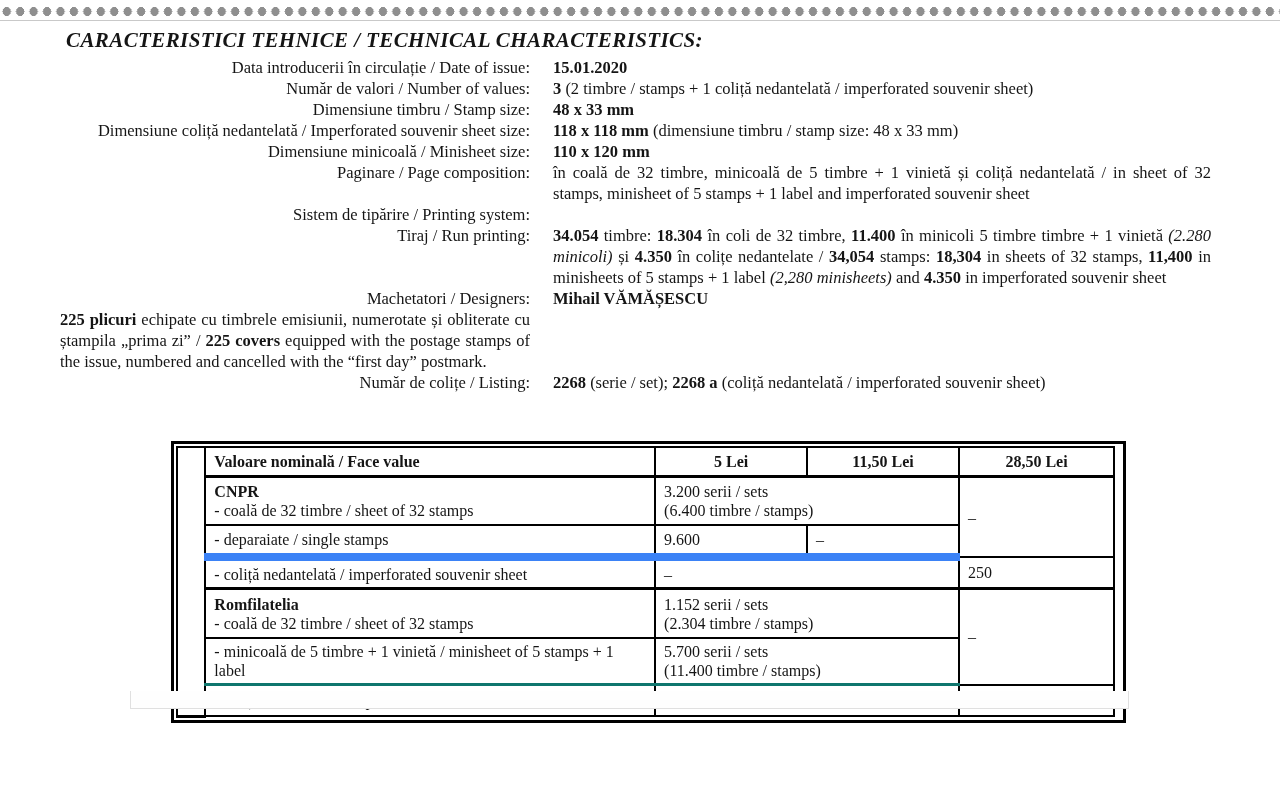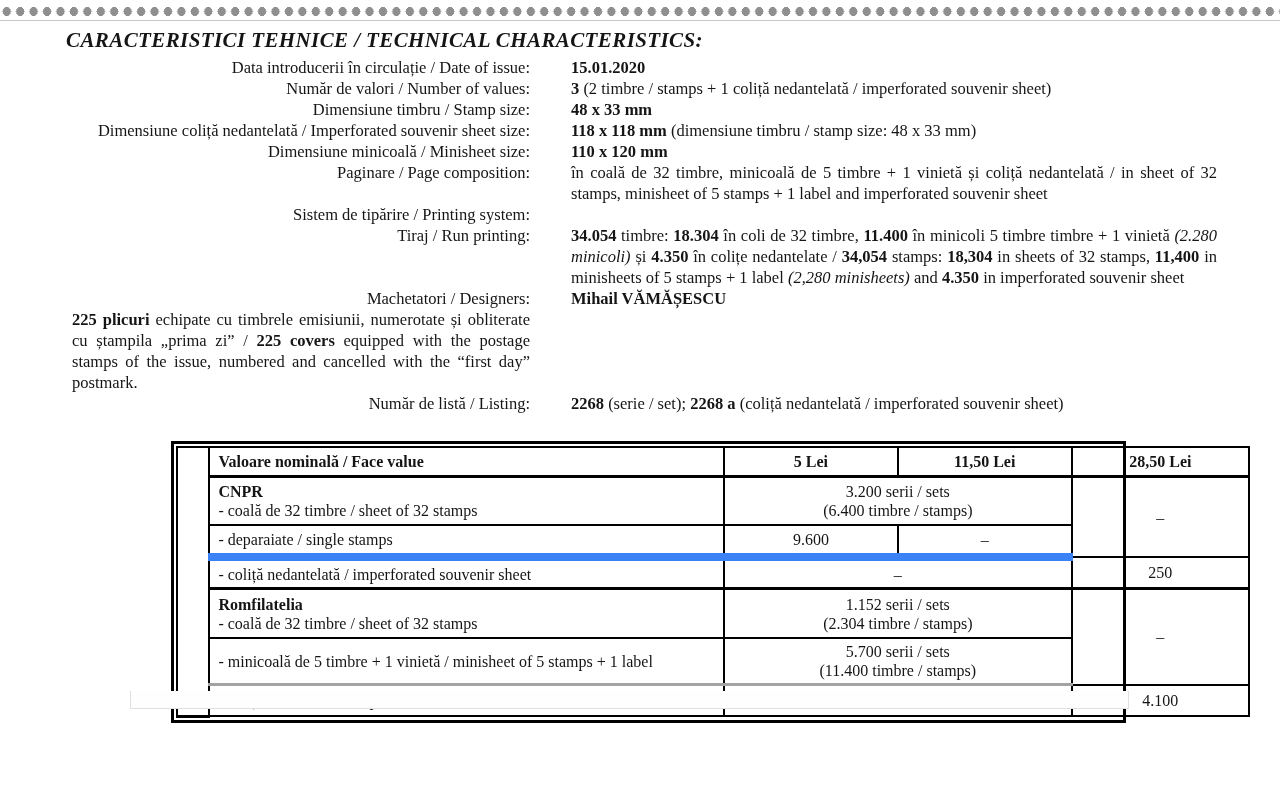--- a/index.html
+++ b/index.html
@@ -15,45 +15,45 @@
     background-size:13.45px 13px;background-repeat:repeat-x;
   }
   .topline{position:absolute;left:0;top:20px;width:1280px;height:1px;background:#c9c9c9;}
   .page-title{
     position:absolute;left:66px;top:28px;
     font-size:21px;font-weight:bold;font-style:italic;letter-spacing:.4px;
     white-space:nowrap;
   }
   
   .specs{position:absolute;left:60px;top:57px;width:1151px;font-size:16.5px;line-height:21px;}
-  .spec-row{display:grid;grid-template-columns:470px 658px;column-gap:29px;}
+  .spec-row{display:grid;grid-template-columns:470px 658px;column-gap:23px;}
   .spec-label{text-align:right;white-space:nowrap;}
-  .spec-value{text-align:justify;margin-left:12px;}
+  .spec-value{text-align:justify;}
   .spec-value span{white-space:pre-wrap;}
   
   .tbl-wrap{
     position:absolute;left:171px;top:441px;width:945px;
     border:3px solid #000;padding:2px;background:#fff;
   }
-  table.run{border-collapse:collapse;table-layout:fixed;width:1074px;}
+  table.run{border-collapse:collapse;table-layout:fixed;width:939px;}
   table.run td{
     border:2px solid #000;font-size:16px;line-height:19px;
     padding:2px 8px;vertical-align:middle;overflow:hidden;
   }
   td.vcell{width:28px;padding:0;text-align:center;}
   td.hl{font-weight:bold;}
   td.hc{font-weight:bold;text-align:center;}
-  td.cc{text-align:center;white-space:pre-line;}
+  td.cc{white-space:pre-line;}
   .grp{font-weight:bold;}
   tr.hrow td{height:23px;border-bottom:3px solid #000;}
   tr.r1 td{height:42px;margin-top:42px;}
   tr.r2 td{height:23px;border-bottom:8px solid #3b82f6;}
   tr.r3 td{height:22px;border-bottom:3px solid #000;}
   tr.r4 td{height:43px;}
-  tr.r5 td{height:40px;border-bottom:3px solid #a3a3a3;}
+  tr.r5 td{height:40px;border-bottom:3px solid #0f766e;}
   tr.r6 td{height:25px;}
   td.vb{border-left:3px solid #000;font-family:Liberation Serif, serif;}
   
   .ghost-strip{
     position:absolute;left:130px;top:691px;width:997px;height:17px;
     border:1px solid #e0e0e0;border-top:none;background:#fefefe;
   }
 </style>
 </head>
 <body>
@@ -96,21 +96,21 @@
     <div class="spec-value"><span style="font-weight: bold;">34.054</span><span> timbre: </span><span style="font-weight: bold;">18.304</span><span> în coli de 32 timbre, </span><span style="font-weight: bold;">11.400</span><span> în minicoli 5 timbre timbre + 1 vinietă </span><span style="font-style: italic;">(2.280 minicoli)</span><span> și </span><span style="font-weight: bold;">4.350</span><span> în colițe nedantelate / </span><span style="font-weight: bold;">34,054</span><span> stamps: </span><span style="font-weight: bold;">18,304</span><span> in sheets of 32 stamps, </span><span style="font-weight: bold;">11,400</span><span> in minisheets of 5 stamps + 1 label </span><span style="font-style: italic;">(2,280 minisheets)</span><span> and </span><span style="font-weight: bold;">4.350</span><span> in imperforated souvenir sheet</span></div>
   </div>
   <div class="spec-row">
     <div class="spec-label">Machetatori / Designers:</div>
     <div class="spec-value"><span style="font-weight: bold;">Mihail VĂMĂȘESCU</span></div>
   </div>
   <div class="spec-row">
     <div class="spec-value"><span style="font-weight: bold;">225 plicuri</span><span> echipate cu timbrele emisiunii, numerotate și obliterate cu ștampila „prima zi” / </span><span style="font-weight: bold;">225 covers</span><span> equipped with the postage stamps of the issue, numbered and cancelled with the “first day” postmark.</span></div>
   </div>
   <div class="spec-row">
-    <div class="spec-label">Număr de listă / Listing:</div>
+    <div class="spec-label">Număr de colițe / Listing:</div>
     <div class="spec-value"><span style="font-weight: bold;">2268</span><span> (serie / set); </span><span style="font-weight: bold;">2268 a</span><span> (coliță nedantelată / imperforated souvenir sheet)</span></div>
   </div>
 </div>
 
 <div class="tbl-wrap">
   <table class="run">
     <colgroup>
       <col style="width:28px">
         <col style="width:444px">
         <col style="width:150px">

